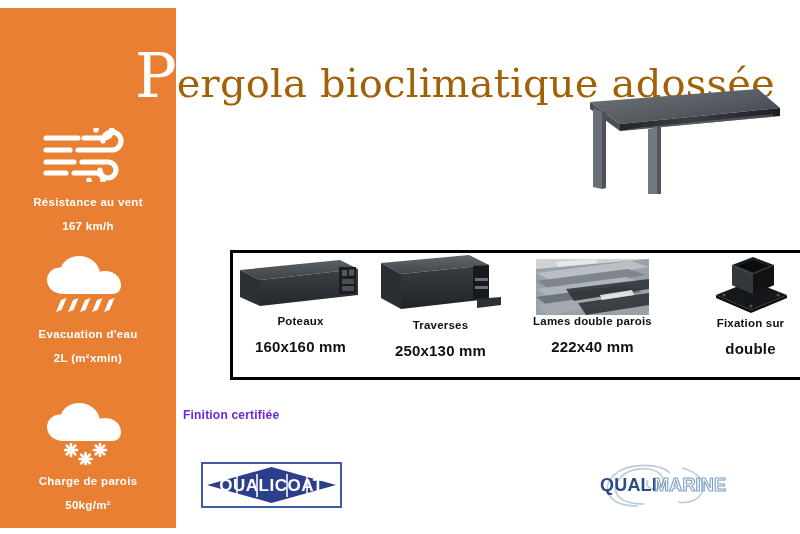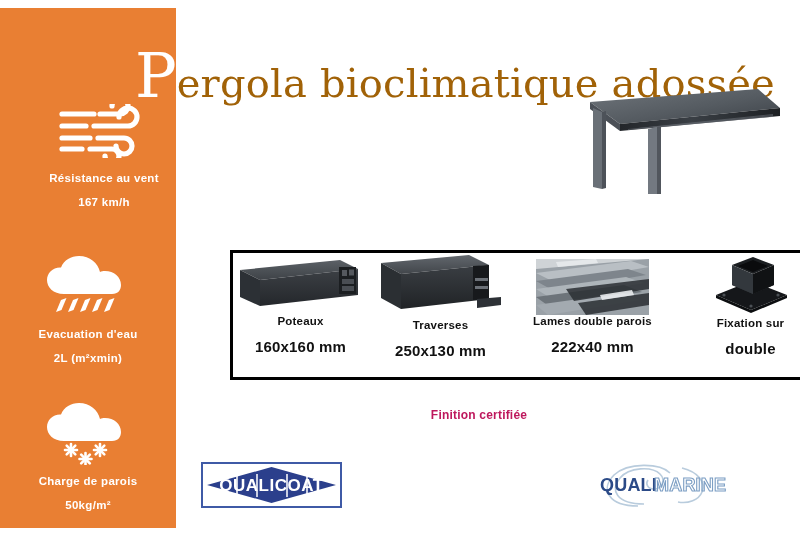--- a/index.html
+++ b/index.html
@@ -16,21 +16,21 @@
   
   #sidebar{
     position:absolute;left:0;top:8px;width:176px;height:520px;
     background:#e97f33;
     color:#ffffff;
   }
   .spec{position:absolute;left:0;width:176px;text-align:center;}
   .spec .icon-wrap{height:62px;display:flex;align-items:center;justify-content:center;}
   .spec .lbl{font-size:11.5px;font-weight:bold;letter-spacing:.3px;margin-top:10px;color:#fff;}
   .spec .val{font-size:11.5px;font-weight:bold;letter-spacing:.3px;margin-top:12px;color:#fff;}
-  #spec-wind{top:92px;padding-left:16px;}
+  #spec-wind{top:116px;}
   #spec-water{top:248px;}
   #spec-snow{top:395px;}
 
   
   #title{
     position:absolute;left:135px;top:24px;width:620px;height:62px;
     white-space:nowrap;
   }
   #title .cap{
     font-family:"DejaVu Serif", serif;
@@ -55,22 +55,22 @@
   .prod .pic{display:flex;align-items:flex-end;justify-content:center;}
   .prod .pname{font-size:11.5px;font-weight:bold;color:#111;letter-spacing:.2px;}
   .prod .pdim{font-size:15px;font-weight:bold;color:#111;letter-spacing:.2px;margin-top:11px;}
   #prod-0{left:0px;top:4px;width:135px;}
   #prod-1{left:140px;top:0px;width:135px;}
   #prod-2{left:272px;top:6px;width:175px;}
   #prod-3{left:450px;top:2px;width:135px;}
 
   
   #cert-title{
-    position:absolute;left:183px;top:408px;width:592px;text-align:center;
-    font-size:12px;font-weight:bold;color:#be185d;letter-spacing:.2px;
+    position:absolute;left:183px;top:408px;width:592px;text-align:left;
+    font-size:12px;font-weight:bold;color:#6d28d9;letter-spacing:.2px;
   }
   #logo-qualicoat{
     position:absolute;left:201px;top:462px;width:141px;height:46px;
     border:2px solid #3f5aa6;background:#fff;box-sizing:border-box;
   }
   #logo-qualimarine{position:absolute;left:586px;top:462px;width:150px;height:46px;}
 </style>
 </head>
 <body>
 

